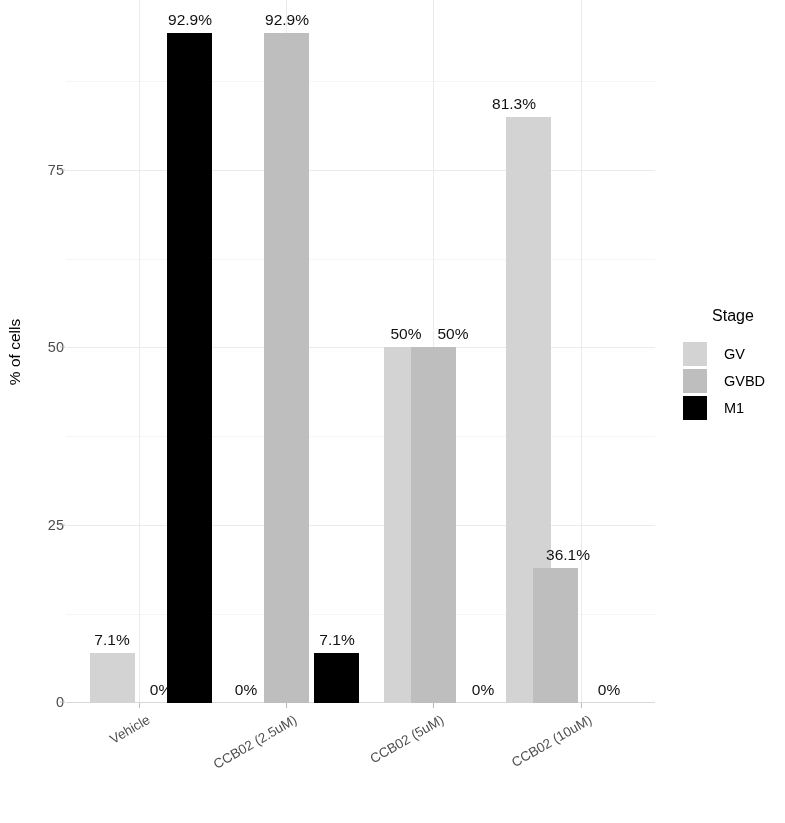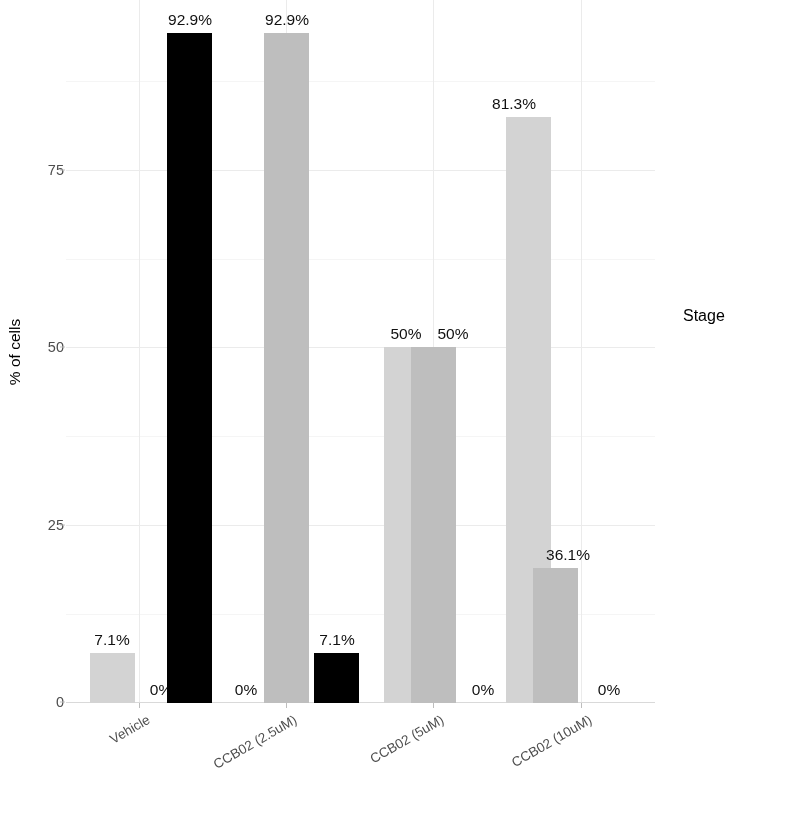--- a/index.html
+++ b/index.html
@@ -145,20 +145,21 @@
     position: absolute;
     left: 683px;
     top: 308px;
     width: 100px;
   }
   .legend-title {
     font-size: 16px;
     color: #000000;
     margin-bottom: 16px;
     line-height: 1;
+    text-align: center;
   }
   .legend-item {
     display: flex;
     align-items: center;
     height: 27px;
   }
   .legend-key {
     width: 24px;
     height: 24px;
     flex: 0 0 24px;
@@ -254,18 +255,30 @@
   <div class="x-tick-mark" style="left:581px;"></div>
 
   <div class="x-tick-label" style="left:-20px;  width:165px;">Vehicle</div>
   <div class="x-tick-label" style="left:127px;  width:165px;">CCB02 (2.5uM)</div>
   <div class="x-tick-label" style="left:274px;  width:165px;">CCB02 (5uM)</div>
   <div class="x-tick-label" style="left:422px;  width:165px;">CCB02 (10uM)</div>
 
   <div id="legend">
     <div class="legend-title">Stage</div>
 
-
-
+    <div class="legend-item">
+      <div class="legend-key" style="background:#d3d3d3;"></div>
+      <div class="legend-label">GV</div>
+    </div>
+
+    <div class="legend-item">
+      <div class="legend-key" style="background:#bebebe;"></div>
+      <div class="legend-label">GVBD</div>
+    </div>
+
+    <div class="legend-item">
+      <div class="legend-key" style="background:#000000;"></div>
+      <div class="legend-label">M1</div>
+    </div>
   </div>
 
   <div id="right-gutter"></div>
 </div>
 
 </body></html>

